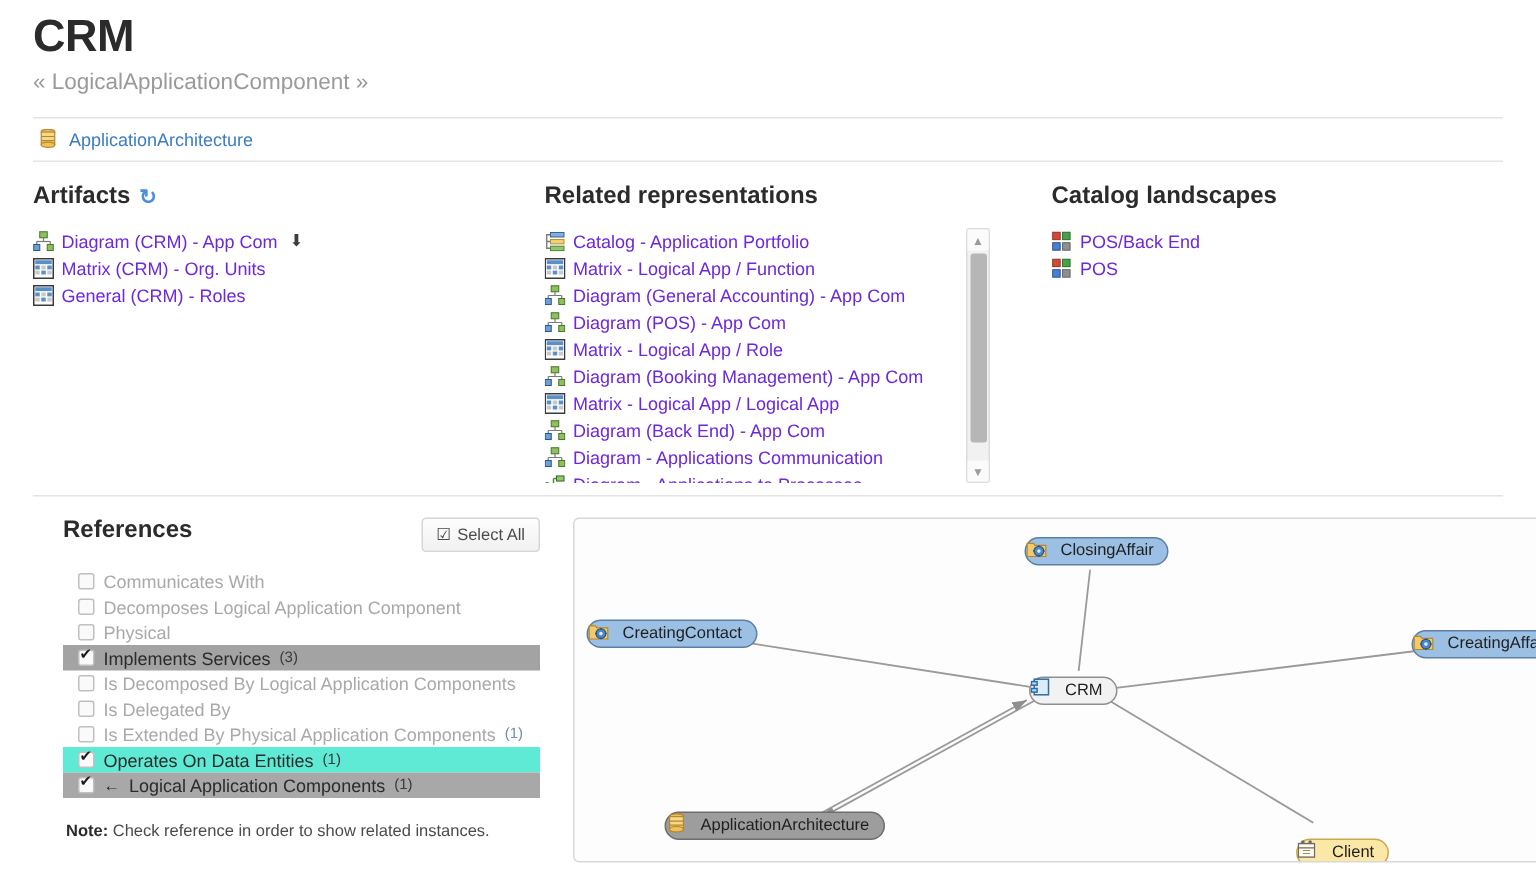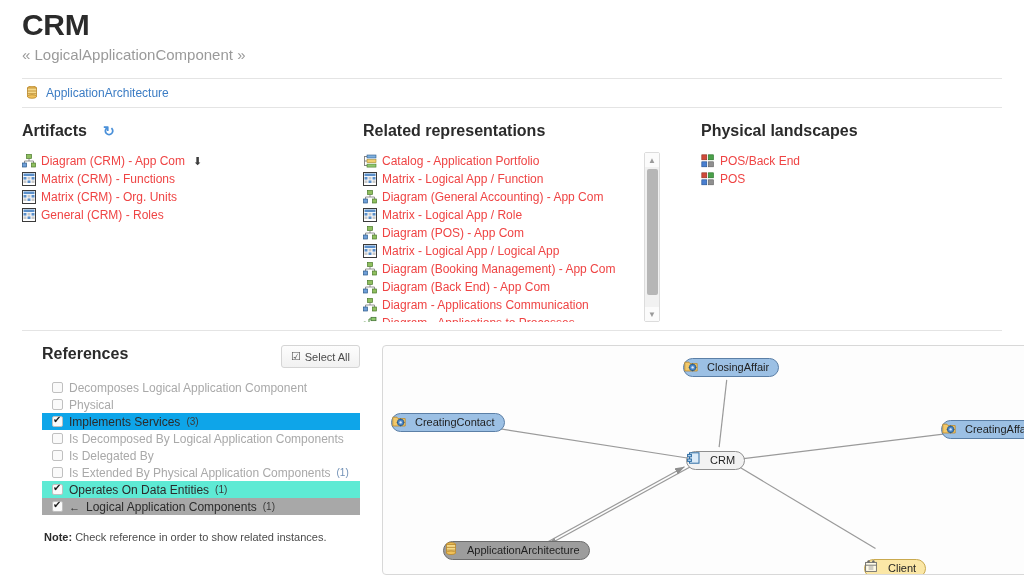--- a/index.html
+++ b/index.html
@@ -35,31 +35,31 @@
 
   
   .cols { position: relative; height: 200px; }
   .col { position: absolute; top: 0; }
   .col-1 { left: 22px;  width: 330px; }
   .col-2 { left: 363px; width: 330px; text-align: right; }
   .col-3 { left: 701px; width: 300px; }
 
   .col-h {
     font-size: 16px; font-weight: bold; color: #2b2b2b;
-    margin: 0 0 12px 0; display: flex; align-items: center; gap: 16px;
+    margin: 0 0 12px 0; display: flex; align-items: center; gap: 6px;
   }
   .refresh-ico { color: #4a90d9; font-size: 14px; display:inline-block; }
 
   .lnk-list { list-style: none; margin: 0; padding: 0; }
   .lnk-list li {
     display: flex; align-items: center; gap: 5px;
     line-height: 16px; padding: 1px 0; white-space: nowrap;
   }
   .lnk-list a {
-    color: #ef4444; text-decoration: none; font-size: 12px;
+    color: #6d28d9; text-decoration: none; font-size: 12px;
   }
   .dl-ico { color: #3d3d3d; font-size: 11px; margin-left: 3px; }
 
   
   .scrollwrap { position: relative; width: 330px; height: 170px; overflow: hidden; }
   .scrollinner { width: 300px; height: 170px; overflow: hidden; }
   .sbar {
     position: absolute; right: 33px; top: 0; width: 16px; height: 170px;
     background: #f1f1f1; border: 1px solid #dcdcdc; border-radius: 2px;
   }
@@ -101,21 +101,21 @@
   .ref-row .cb {
     width: 11px; height: 11px; flex: 0 0 11px;
     border: 1px solid #c0c0c0; background: #fafafa; border-radius: 2px;
     position: relative;
   }
   .ref-row.on .cb::after {
     content: "✔"; position: absolute; left: 0px; top: -3px;
     font-size: 10px; color: #1a1a1a; line-height: 11px;
   }
   .ref-row.on { color: #2b2b2b; }
-  .ref-row.sel-blue { background: #0ea5e9; }
+  .ref-row.sel-blue { background: #a3a3a3; }
   .ref-row.sel-yellow { background: #5eead4; }
   .ref-row.sel-gray { background: #a8a8a8; }
   .ref-cnt { color: #6f8fb5; font-size: 10px; }
   .ref-row.on .ref-cnt { color: #3a3a3a; }
   .ref-row .arr { font-size: 11px; color: #2b2b2b; }
   .note {
     margin: 16px 0 0 2px; font-size: 11px; color: #4b4b4b;
   }
   .note b { color: #2b2b2b; }
 
@@ -193,50 +193,35 @@
                 <rect x="0.5" y="0.5" width="13" height="13" fill="#ffffff" stroke="#3a3a3a" stroke-width="1"></rect>
                 <rect x="1.5" y="1.5" width="11" height="2.6" fill="#5b8fc9"></rect>
                 <rect x="1.5" y="5" width="3" height="2.6" fill="#5b8fc9"></rect>
                 <rect x="5.5" y="5" width="3" height="2.6" fill="#c9c9c9"></rect>
                 <rect x="9.5" y="5" width="3" height="2.6" fill="#5b8fc9"></rect>
                 <rect x="1.5" y="8.4" width="3" height="2.6" fill="#c9c9c9"></rect>
                 <rect x="5.5" y="8.4" width="3" height="2.6" fill="#5b8fc9"></rect>
                 <rect x="9.5" y="8.4" width="3" height="2.6" fill="#c9c9c9"></rect>
               </svg>
             </span>
-            <a href="#">Matrix (CRM) - Functions</a>
+            <a href="#">Matrix (CRM) - Org. Units</a>
           </li>
           <li>
             <span class="ico">
               <svg width="14" height="14" viewBox="0 0 14 14">
                 <rect x="0.5" y="0.5" width="13" height="13" fill="#ffffff" stroke="#3a3a3a" stroke-width="1"></rect>
                 <rect x="1.5" y="1.5" width="11" height="2.6" fill="#5b8fc9"></rect>
                 <rect x="1.5" y="5" width="3" height="2.6" fill="#5b8fc9"></rect>
                 <rect x="5.5" y="5" width="3" height="2.6" fill="#c9c9c9"></rect>
                 <rect x="9.5" y="5" width="3" height="2.6" fill="#5b8fc9"></rect>
                 <rect x="1.5" y="8.4" width="3" height="2.6" fill="#c9c9c9"></rect>
                 <rect x="5.5" y="8.4" width="3" height="2.6" fill="#5b8fc9"></rect>
                 <rect x="9.5" y="8.4" width="3" height="2.6" fill="#c9c9c9"></rect>
               </svg>
             </span>
-            <a href="#">Matrix (CRM) - Org. Units</a>
-          </li>
-          <li>
-            <span class="ico">
-              <svg width="14" height="14" viewBox="0 0 14 14">
-                <rect x="0.5" y="0.5" width="13" height="13" fill="#ffffff" stroke="#3a3a3a" stroke-width="1"></rect>
-                <rect x="1.5" y="1.5" width="11" height="2.6" fill="#5b8fc9"></rect>
-                <rect x="1.5" y="5" width="3" height="2.6" fill="#5b8fc9"></rect>
-                <rect x="5.5" y="5" width="3" height="2.6" fill="#c9c9c9"></rect>
-                <rect x="9.5" y="5" width="3" height="2.6" fill="#5b8fc9"></rect>
-                <rect x="1.5" y="8.4" width="3" height="2.6" fill="#c9c9c9"></rect>
-                <rect x="5.5" y="8.4" width="3" height="2.6" fill="#5b8fc9"></rect>
-                <rect x="9.5" y="8.4" width="3" height="2.6" fill="#c9c9c9"></rect>
-              </svg>
-            </span>
             <a href="#">General (CRM) - Roles</a>
           </li>
         </ul>
     </div>
 
     <div class="col col-2">
       <h2 class="col-h">Related representations</h2>
       <div class="scrollwrap">
         <div class="scrollinner">
           <ul class="lnk-list" id="reprs-list">
@@ -279,20 +264,34 @@
                     <line x1="11.5" y1="7" x2="11.5" y2="9" stroke="#7a7a7a" stroke-width="0.8"></line>
                     <rect x="0.5" y="9" width="4" height="4" fill="#6f9fd8" stroke="#2b5a8a" stroke-width="0.7"></rect>
                     <rect x="9.5" y="9" width="4" height="4" fill="#8fbf5f" stroke="#4a7a2a" stroke-width="0.7"></rect>
                   </svg>
                 </span>
                 <a href="#">Diagram (General Accounting) - App Com</a>
               </li>
               <li>
                 <span class="ico">
                   <svg width="14" height="14" viewBox="0 0 14 14">
+                    <rect x="4.5" y="0.5" width="5" height="4" fill="#8fbf5f" stroke="#4a7a2a" stroke-width="0.7"></rect>
+                    <line x1="7" y1="4.5" x2="7" y2="7" stroke="#7a7a7a" stroke-width="0.8"></line>
+                    <line x1="2.5" y1="7" x2="11.5" y2="7" stroke="#7a7a7a" stroke-width="0.8"></line>
+                    <line x1="2.5" y1="7" x2="2.5" y2="9" stroke="#7a7a7a" stroke-width="0.8"></line>
+                    <line x1="11.5" y1="7" x2="11.5" y2="9" stroke="#7a7a7a" stroke-width="0.8"></line>
+                    <rect x="0.5" y="9" width="4" height="4" fill="#6f9fd8" stroke="#2b5a8a" stroke-width="0.7"></rect>
+                    <rect x="9.5" y="9" width="4" height="4" fill="#8fbf5f" stroke="#4a7a2a" stroke-width="0.7"></rect>
+                  </svg>
+                </span>
+                <a href="#">Diagram (POS) - App Com</a>
+              </li>
+              <li>
+                <span class="ico">
+                  <svg width="14" height="14" viewBox="0 0 14 14">
                     <rect x="0.5" y="0.5" width="13" height="13" fill="#ffffff" stroke="#3a3a3a" stroke-width="1"></rect>
                     <rect x="1.5" y="1.5" width="11" height="2.6" fill="#5b8fc9"></rect>
                     <rect x="1.5" y="5" width="3" height="2.6" fill="#5b8fc9"></rect>
                     <rect x="5.5" y="5" width="3" height="2.6" fill="#c9c9c9"></rect>
                     <rect x="9.5" y="5" width="3" height="2.6" fill="#5b8fc9"></rect>
                     <rect x="1.5" y="8.4" width="3" height="2.6" fill="#c9c9c9"></rect>
                     <rect x="5.5" y="8.4" width="3" height="2.6" fill="#5b8fc9"></rect>
                     <rect x="9.5" y="8.4" width="3" height="2.6" fill="#c9c9c9"></rect>
                   </svg>
                 </span>
@@ -303,50 +302,36 @@
                   <svg width="14" height="14" viewBox="0 0 14 14">
                     <rect x="4.5" y="0.5" width="5" height="4" fill="#8fbf5f" stroke="#4a7a2a" stroke-width="0.7"></rect>
                     <line x1="7" y1="4.5" x2="7" y2="7" stroke="#7a7a7a" stroke-width="0.8"></line>
                     <line x1="2.5" y1="7" x2="11.5" y2="7" stroke="#7a7a7a" stroke-width="0.8"></line>
                     <line x1="2.5" y1="7" x2="2.5" y2="9" stroke="#7a7a7a" stroke-width="0.8"></line>
                     <line x1="11.5" y1="7" x2="11.5" y2="9" stroke="#7a7a7a" stroke-width="0.8"></line>
                     <rect x="0.5" y="9" width="4" height="4" fill="#6f9fd8" stroke="#2b5a8a" stroke-width="0.7"></rect>
                     <rect x="9.5" y="9" width="4" height="4" fill="#8fbf5f" stroke="#4a7a2a" stroke-width="0.7"></rect>
                   </svg>
                 </span>
-                <a href="#">Diagram (POS) - App Com</a>
+                <a href="#">Diagram (Booking Management) - App Com</a>
               </li>
               <li>
                 <span class="ico">
                   <svg width="14" height="14" viewBox="0 0 14 14">
                     <rect x="0.5" y="0.5" width="13" height="13" fill="#ffffff" stroke="#3a3a3a" stroke-width="1"></rect>
                     <rect x="1.5" y="1.5" width="11" height="2.6" fill="#5b8fc9"></rect>
                     <rect x="1.5" y="5" width="3" height="2.6" fill="#5b8fc9"></rect>
                     <rect x="5.5" y="5" width="3" height="2.6" fill="#c9c9c9"></rect>
                     <rect x="9.5" y="5" width="3" height="2.6" fill="#5b8fc9"></rect>
                     <rect x="1.5" y="8.4" width="3" height="2.6" fill="#c9c9c9"></rect>
                     <rect x="5.5" y="8.4" width="3" height="2.6" fill="#5b8fc9"></rect>
                     <rect x="9.5" y="8.4" width="3" height="2.6" fill="#c9c9c9"></rect>
                   </svg>
                 </span>
                 <a href="#">Matrix - Logical App / Logical App</a>
-              </li>
-              <li>
-                <span class="ico">
-                  <svg width="14" height="14" viewBox="0 0 14 14">
-                    <rect x="4.5" y="0.5" width="5" height="4" fill="#8fbf5f" stroke="#4a7a2a" stroke-width="0.7"></rect>
-                    <line x1="7" y1="4.5" x2="7" y2="7" stroke="#7a7a7a" stroke-width="0.8"></line>
-                    <line x1="2.5" y1="7" x2="11.5" y2="7" stroke="#7a7a7a" stroke-width="0.8"></line>
-                    <line x1="2.5" y1="7" x2="2.5" y2="9" stroke="#7a7a7a" stroke-width="0.8"></line>
-                    <line x1="11.5" y1="7" x2="11.5" y2="9" stroke="#7a7a7a" stroke-width="0.8"></line>
-                    <rect x="0.5" y="9" width="4" height="4" fill="#6f9fd8" stroke="#2b5a8a" stroke-width="0.7"></rect>
-                    <rect x="9.5" y="9" width="4" height="4" fill="#8fbf5f" stroke="#4a7a2a" stroke-width="0.7"></rect>
-                  </svg>
-                </span>
-                <a href="#">Diagram (Booking Management) - App Com</a>
               </li>
               <li>
                 <span class="ico">
                   <svg width="14" height="14" viewBox="0 0 14 14">
                     <rect x="4.5" y="0.5" width="5" height="4" fill="#8fbf5f" stroke="#4a7a2a" stroke-width="0.7"></rect>
                     <line x1="7" y1="4.5" x2="7" y2="7" stroke="#7a7a7a" stroke-width="0.8"></line>
                     <line x1="2.5" y1="7" x2="11.5" y2="7" stroke="#7a7a7a" stroke-width="0.8"></line>
                     <line x1="2.5" y1="7" x2="2.5" y2="9" stroke="#7a7a7a" stroke-width="0.8"></line>
                     <line x1="11.5" y1="7" x2="11.5" y2="9" stroke="#7a7a7a" stroke-width="0.8"></line>
                     <rect x="0.5" y="9" width="4" height="4" fill="#6f9fd8" stroke="#2b5a8a" stroke-width="0.7"></rect>
@@ -387,21 +372,21 @@
         </div>
         <div class="sbar">
           <div class="arw arw-u">▲</div>
           <div class="thumb"></div>
           <div class="arw arw-d">▼</div>
         </div>
       </div>
     </div>
 
     <div class="col col-3">
-      <h2 class="col-h">Physical landscapes</h2>
+      <h2 class="col-h">Catalog landscapes</h2>
       <ul class="lnk-list" id="landscapes-list">
           <li>
             <span class="ico">
               <svg width="14" height="14" viewBox="0 0 14 14">
                 <rect x="0.8" y="0.8" width="5" height="5" fill="#d04a3a" stroke="#8a2a1a" stroke-width="0.6"></rect>
                 <rect x="7.4" y="0.8" width="5" height="5" fill="#4aa04a" stroke="#1a6a1a" stroke-width="0.6"></rect>
                 <rect x="0.8" y="7.8" width="5" height="5" fill="#4a7fd0" stroke="#1a4a8a" stroke-width="0.6"></rect>
                 <rect x="7.4" y="7.8" width="5" height="5" fill="#8f8f8f" stroke="#5a5a5a" stroke-width="0.6"></rect>
               </svg>
             </span>
@@ -428,20 +413,24 @@
 
     <div class="refs">
       <div class="refs-head">
         <h2 class="refs-title">References</h2>
         <button class="btn-select">
           <span>☑</span>
           <span>Select All</span>
         </button>
       </div>
       <ul class="ref-list" id="ref-list">
+          <li class="ref-row">
+            <span class="cb"></span>
+            <span>Communicates With</span>
+          </li>
           <li class="ref-row">
             <span class="cb"></span>
             <span>Decomposes Logical Application Component</span>
           </li>
           <li class="ref-row">
             <span class="cb"></span>
             <span>Physical</span>
           </li>
           <li class="ref-row on sel-blue">
             <span class="cb"></span>

